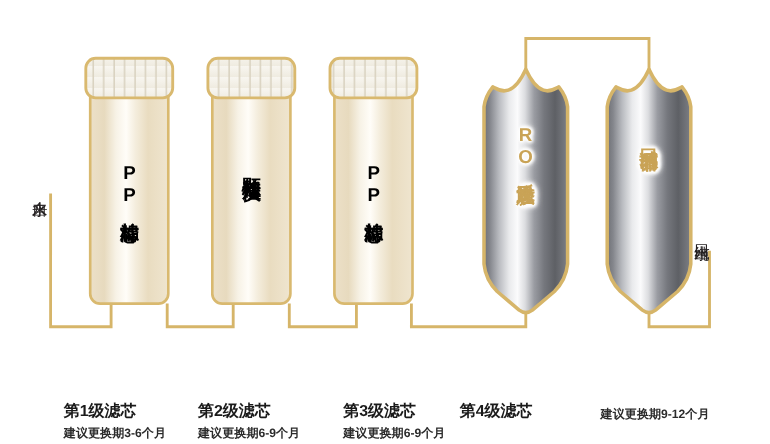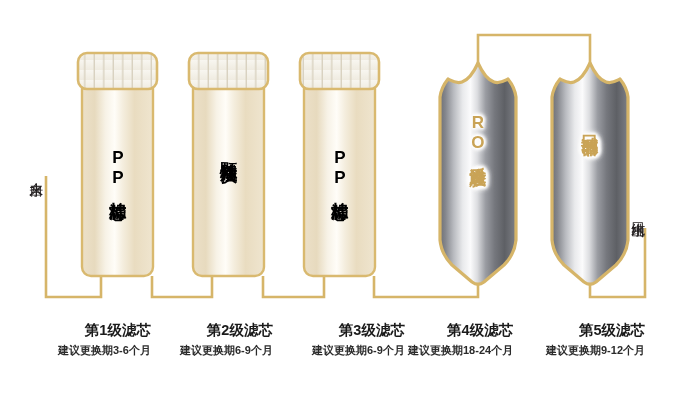--- a/index.html
+++ b/index.html
@@ -60,21 +60,22 @@
     font-size: 14px;
     line-height: 1.12;
     color: #231f20;
     white-space: nowrap;
     letter-spacing: 0px;
   }
 
   
   .caption {
     position: absolute;
-    text-align: right;
+    text-align: left;
+    margin-top: 44px;
   }
   .caption .cap-title {
     font-size: 14.5px;
     font-weight: bold;
     color: #1a1a1a;
     line-height: 1.2;
     white-space: nowrap;
   }
   .caption .cap-sub {
     margin-top: 5px;
@@ -214,23 +215,21 @@
   <div class="caption" style="left:180px; top:322px;">
     <div class="cap-title">第2级滤芯</div>
     <div class="cap-sub">建议更换期6-9个月</div>
   </div>
 
   <div class="caption" style="left:312px; top:322px;">
     <div class="cap-title">第3级滤芯</div>
     <div class="cap-sub">建议更换期6-9个月</div>
   </div>
 
-  <div class="caption" style="left:408px; top:322px;">
+  <div class="caption" style="left:418px; top:322px;">
     <div class="cap-title">第4级滤芯</div>
-    <div class="cap-sub">建议更换期18-24个月</div>
   </div>
 
   <div class="caption" style="left:546px; top:322px;">
-    <div class="cap-title">第5级滤芯</div>
     <div class="cap-sub">建议更换期9-12个月</div>
   </div>
 
 </div>
 
 </body></html>

